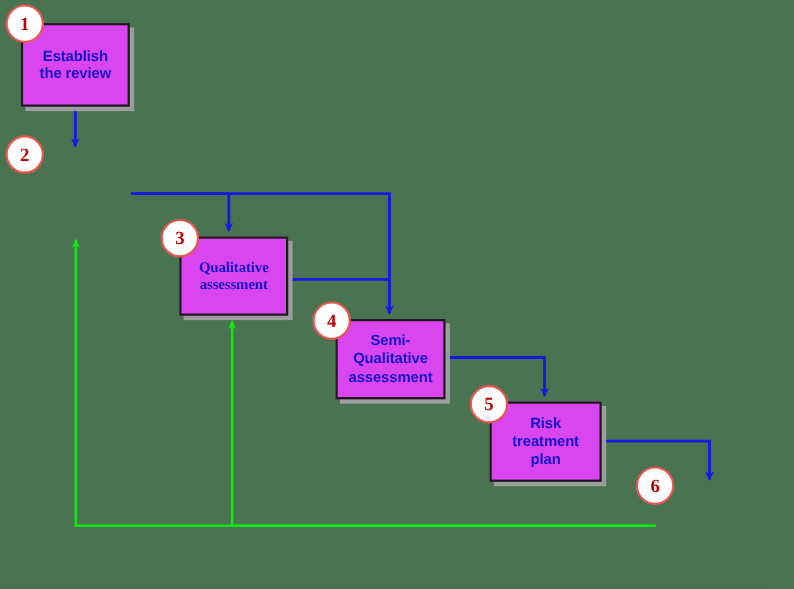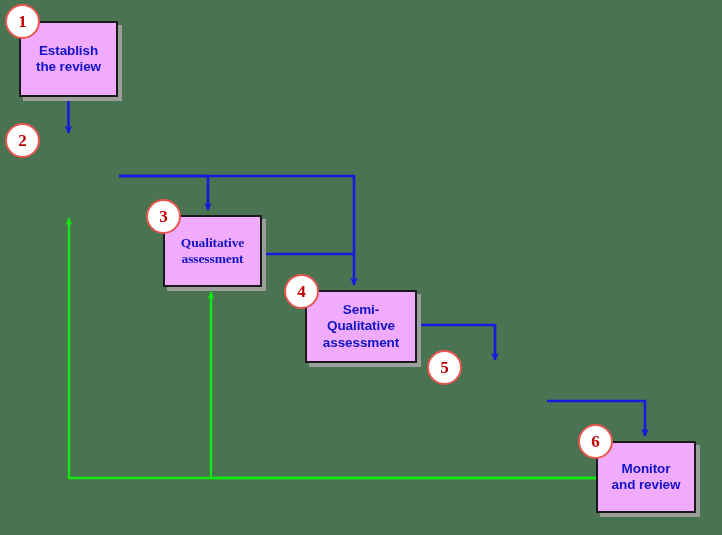--- a/index.html
+++ b/index.html
@@ -23,21 +23,21 @@
     position: absolute;
     left: 0;
     top: 0;
     width: 722px;
     height: 535px;
     pointer-events: none;
   }
   .node {
     position: absolute;
     box-sizing: border-box;
-    background: #f0abfc;
+    background: #d946ef;
     border: 2px solid #1a1a1a;
     box-shadow: 4px 4px 0 0 rgba(160,160,160,0.95);
     display: flex;
     align-items: center;
     justify-content: center;
     text-align: center;
     color: #1414c8;
     font-size: 13.5px;
     font-weight: bold;
     line-height: 1.22;
@@ -113,38 +113,39 @@
   <div class="node" style="left:163px; top:215px; width:99px; height:72px;font-family:Liberation Serif, serif;">
     <span>
         <span>Qualitative</span>
         <span>assessment</span>
       </span>
   </div>
   <div class="badge" style="left:146px; top:199px;">
     <span>3</span>
   </div>
 
-  <div class="node" style="left:305px; top:290px; width:112px; height:73px;">
+  <div class="node" style="left:305px; top:290px; width:100px; height:73px;">
     <span>
         <span>Semi-</span>
         <span>Qualitative</span>
         <span>assessment</span>
       </span>
   </div>
   <div class="badge" style="left:284px; top:274px;">
     <span>4</span>
   </div>
 
+  <div class="node" style="left:445px; top:365px; width:102px; height:73px;">
+    <span>
+        <span>Risk</span>
+        <span>treatment</span>
+        <span>plan</span>
+      </span>
+  </div>
   <div class="badge" style="left:427px; top:350px;">
     <span>5</span>
   </div>
 
-  <div class="node" style="left:596px; top:441px; width:100px; height:72px;">
-    <span>
-        <span>Monitor</span>
-        <span>and review</span>
-      </span>
-  </div>
   <div class="badge" style="left:578px; top:424px;">
     <span>6</span>
   </div>
 
 </div>
 
 </body></html>

